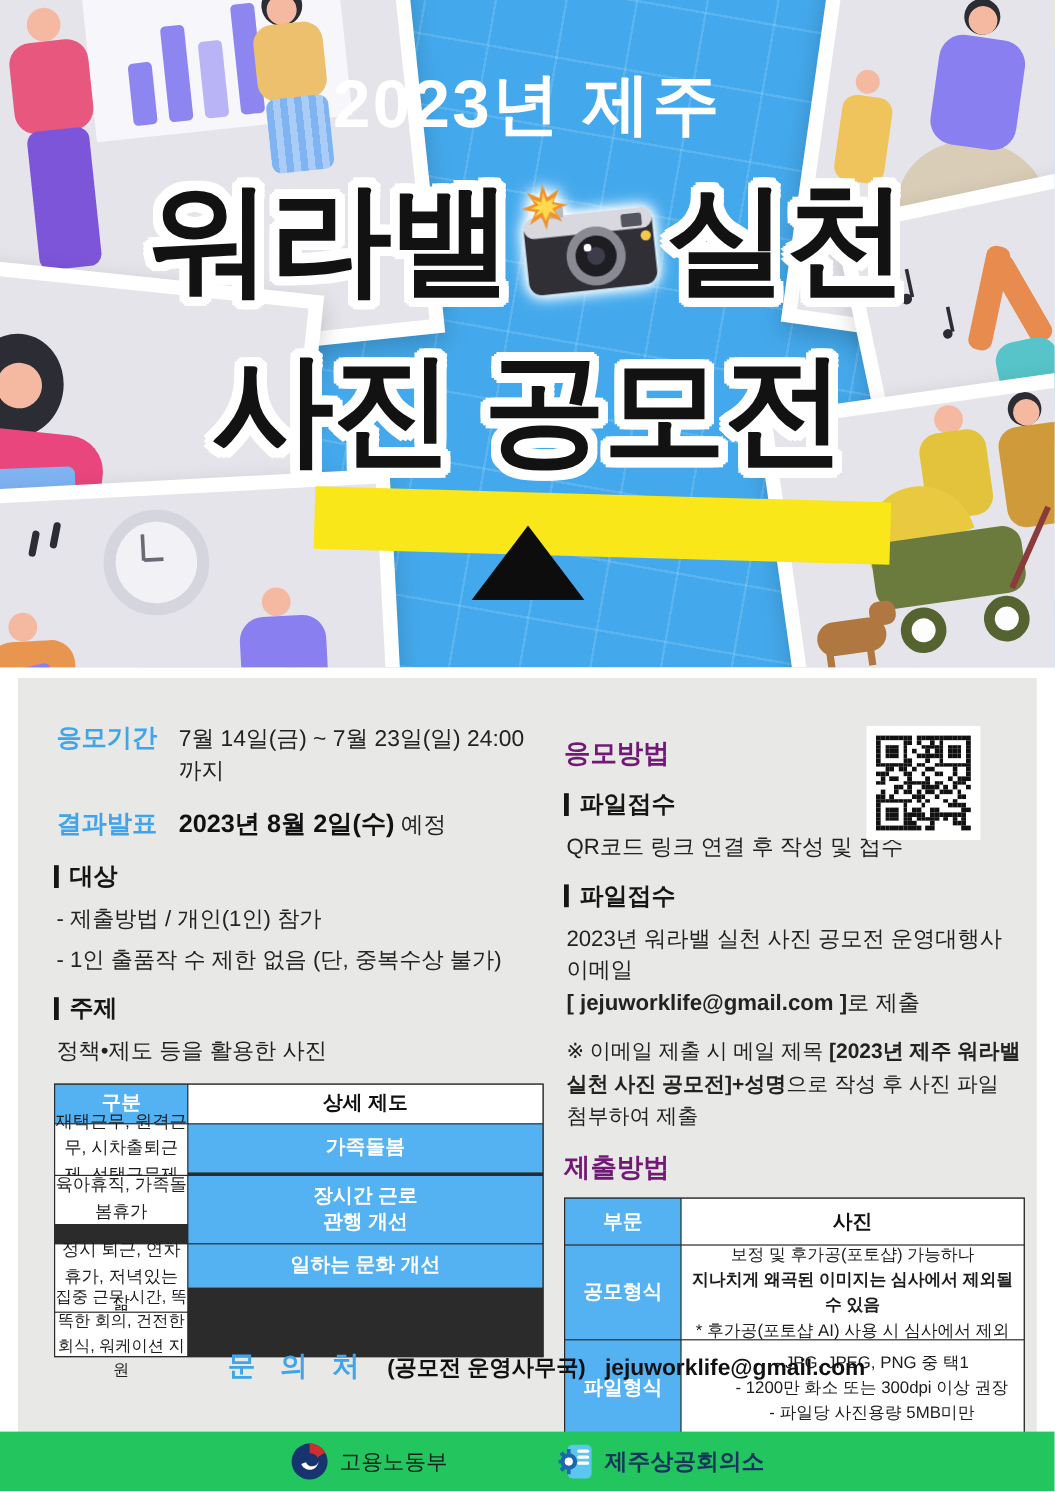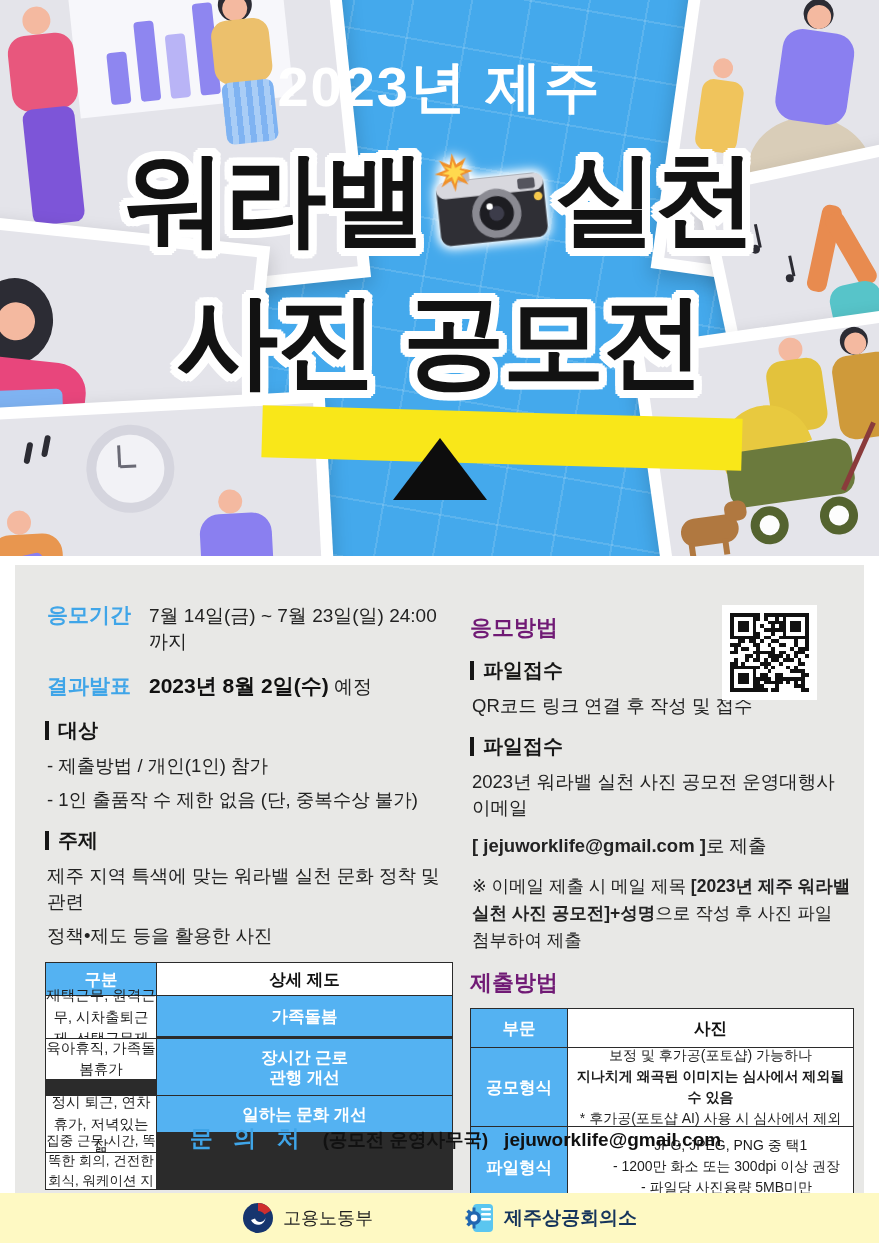--- a/index.html
+++ b/index.html
@@ -62,21 +62,21 @@
   .qr{display:grid;grid-template-columns:repeat(21,1fr);grid-template-rows:repeat(21,1fr);
       width:79px;height:79px;}
   .qr span{background:#fff;} .qr span.on{background:#111;}
   .note{font-size:17.5px;line-height:1.55;}
   .contact{position:absolute;left:16px;top:558px;width:849px;display:flex;align-items:baseline;
            justify-content:center;gap:16px;}
   .c-label{color:#3fa5e8;font-weight:bold;font-size:23px;letter-spacing:7px;}
   .c-org{font-weight:bold;font-size:18.5px;color:#111;}
   .c-email{font-weight:bold;font-size:19px;color:#111;}
   
-  .footer{position:absolute;left:0;top:1193px;width:879px;height:50px;background:#fef9c3;
+  .footer{position:absolute;left:0;top:1193px;width:879px;height:50px;background:#22c55e;
           display:flex;align-items:center;justify-content:center;gap:92px;}
   .logo{display:flex;align-items:center;gap:9px;}
   .logo-moel-text{font-size:18px;color:#1d1d1d;font-weight:500;}
   .logo-jcci-text{font-size:19px;color:#16355c;font-weight:bold;}
 </style>
 </head>
 <body>
 
 <div class="poster">
 
@@ -224,21 +224,20 @@
           <span class="vbar"></span>
           <span>대상</span>
         </div>
       <p class="ptext">- 제출방법 / 개인(1인) 참가</p>
       <p class="ptext mb14">- 1인 출품작 수 제한 없음 (단, 중복수상 불가)</p>
 
       <div class="sub">
           <span class="vbar"></span>
           <span>주제</span>
         </div>
-      <p class="ptext">제주 지역 특색에 맞는 워라밸 실천 문화 정착 및 관련</p>
       <p class="ptext mb14">정책•제도 등을 활용한 사진</p>
 
       <div class="tbl tbl-left">
         <div class="cell c-blue rl-h">구분</div>
         <div class="cell c-white c-head rl-h">상세 제도</div>
         <div class="cell c-white rl-1">재택근무, 원격근무, 시차출퇴근제, 선택근무제</div>
         <div class="cell c-blue rl-2">가족돌봄</div>
         <div class="cell c-white rl-2">육아휴직, 가족돌봄휴가</div>
         <div class="cell c-blue rl-3">
           <span>장시간 근로</span>
@@ -256,21 +255,21 @@
       <div class="sub">
           <span class="vbar"></span>
           <span>파일접수</span>
         </div>
       <p class="ptext mb14">QR코드 링크 연결 후 작성 및 접수</p>
 
       <div class="sub">
           <span class="vbar"></span>
           <span>파일접수</span>
         </div>
-      <p class="ptext" style="margin-bottom:12px;">2023년 워라밸 실천 사진 공모전 운영대행사 이메일</p>
+      <p class="ptext" style="margin-bottom:2px;">2023년 워라밸 실천 사진 공모전 운영대행사 이메일</p>
       <p class="ptext mb14"><b>[ jejuworklife@gmail.com ]</b><span>로 제출</span></p>
 
       <p class="ptext note mb14"><span>※ 이메일 제출 시 메일 제목 </span><b>[2023년 제주 워라밸 실천 사진 공모전]+성명</b><span>으로 작성 후 사진 파일 첨부하여 제출</span></p>
 
       <div class="h3" style="margin-bottom:10px;">제출방법</div>
 
       <div class="tbl tbl-right">
         <div class="cell c-blue rr-h">부문</div>
         <div class="cell c-white c-head rr-h">사진</div>
         <div class="cell c-blue rr-1">공모형식</div>

